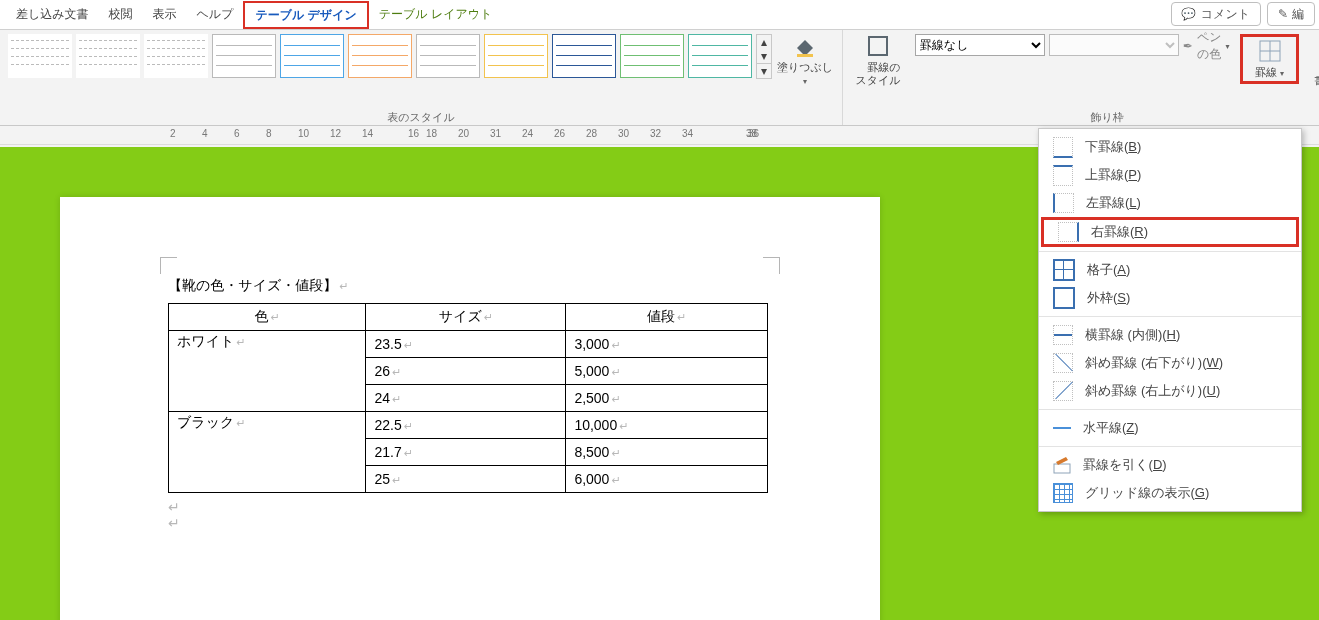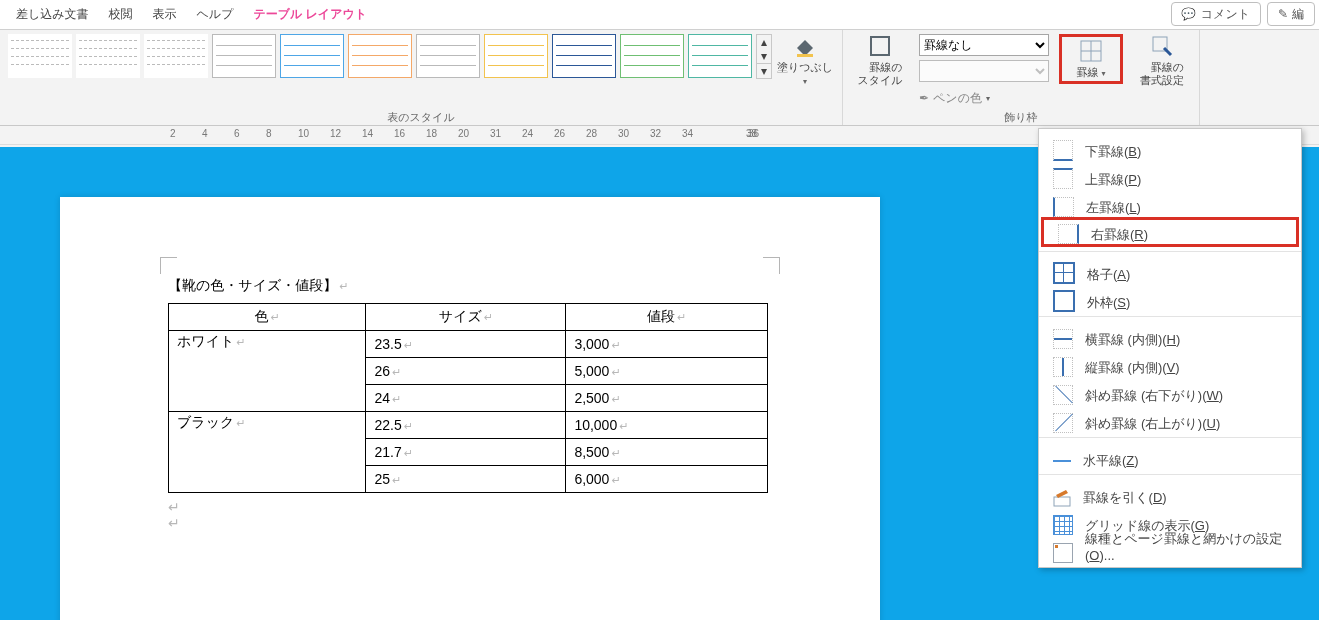--- a/index.html
+++ b/index.html
@@ -1,20 +1,20 @@
 <!DOCTYPE html>
 <html><head>
 <meta charset="utf-8">
 <style>
   html,body{margin:0;padding:0;font-family:"Yu Gothic UI","Meiryo",sans-serif;font-size:12px;background:#f3f3f3;color:#444;}
   body{width:1319px;height:620px;overflow:hidden;position:relative;}
   
   .tabs{display:flex;align-items:flex-end;height:30px;background:#fff;border-bottom:1px solid #d0d0d0;padding-left:6px;box-sizing:border-box;}
   .tab{padding:0 10px;height:30px;line-height:30px;cursor:pointer;color:#444;}
-  .tab.ctx{color:#ec4899;font-weight:bold;}
+  .tab.ctx{color:#4d7c0f;}
   .tab.active{color:#185abd;border-bottom:2px solid #185abd;font-weight:600;}
   .tab.hl{border:2px solid #d93025;box-sizing:border-box;height:28px;line-height:24px;}
   .top-right{position:absolute;right:4px;top:2px;display:flex;gap:6px;}
   .top-btn{border:1px solid #bfbfbf;background:#fff;border-radius:4px;height:22px;padding:0 10px;display:flex;align-items:center;gap:4px;font-size:12px;color:#555;cursor:pointer;}
   
   .ribbon{display:flex;align-items:flex-start;height:95px;background:#f3f3f3;border-bottom:1px solid #c8c8c8;}
   .group{display:flex;flex-direction:column;align-items:center;border-right:1px solid #d8d8d8;height:95px;padding:4px 8px 0;box-sizing:border-box;}
   .group-body{display:flex;align-items:flex-start;gap:4px;flex:1;}
   .group-label{font-size:11px;color:#666;height:16px;display:flex;justify-content:center;align-items:center;width:100%;}
   .style-thumb{width:64px;height:44px;border:1px solid #c9c9c9;background:#fff;position:relative;box-sizing:border-box;}
@@ -35,34 +35,34 @@
   .chev{font-size:8px;color:#666;}
   .drop-line{display:flex;align-items:center;gap:4px;height:22px;}
   .drop-line select{font-size:12px;border:1px solid #a6a6a6;height:22px;width:130px;background:#fff;}
   .pen-row{display:flex;align-items:center;gap:4px;height:24px;color:#888;}
   
   .borders-btn{border:3px solid #d93025;padding:2px 0;}
   
   .ruler{height:18px;background:#f3f3f3;border-bottom:1px solid #dcdcdc;position:relative;font-size:10px;color:#777;}
   .ruler .tick{position:absolute;top:2px;}
   
-  .doc-area{position:absolute;left:0;right:0;top:147px;bottom:0;background:#0ea5e9;overflow:hidden;}
+  .doc-area{position:absolute;left:0;right:0;top:147px;bottom:0;background:#84cc16;overflow:hidden;}
   .page{position:absolute;left:60px;top:50px;width:820px;height:540px;background:#fff;box-shadow:0 0 6px rgba(0,0,0,.15);}
   .corner{position:absolute;width:16px;height:16px;border-color:#b5b5b5;border-style:solid;border-width:0;}
   .corner.tl{left:100px;top:60px;border-left-width:1px;border-top-width:1px;}
   .corner.tr{right:100px;top:60px;border-right-width:1px;border-top-width:1px;}
   .content{position:absolute;left:108px;top:80px;right:108px;color:#000;font-family:"MS Gothic","Yu Gothic",sans-serif;font-size:14px;}
   .doc-title{margin-bottom:8px;}
   table.tbl{border-collapse:collapse;width:600px;font-size:14px;}
   table.tbl th,table.tbl td{border:1px solid #000;padding:2px 8px;text-align:left;height:22px;font-weight:normal;}
   table.tbl th{text-align:center;}
   .ret{color:#b8b8b8;font-size:11px;margin-left:2px;}
   
   .menu{position:absolute;left:1038px;top:128px;width:262px;background:#fff;border:1px solid #c8c8c8;box-shadow:2px 2px 6px rgba(0,0,0,.25);padding:4px 0;font-size:13px;z-index:50;}
-  .menu .item{display:flex;align-items:flex-end;height:28px;padding:0 14px;gap:12px;cursor:pointer;}
+  .menu .item{display:flex;align-items:center;height:28px;padding:0 14px;gap:12px;cursor:pointer;}
   .menu .sep{height:1px;background:#e3e3e3;margin:4px 0;}
   .menu .item.hl{border:3px solid #d93025;margin:0 2px;box-sizing:border-box;height:30px;}
   .mi-ico{width:18px;height:18px;border:1px solid #9aa4b0;position:relative;flex-shrink:0;}
   .mi-ico.inner::before{content:"";position:absolute;left:8px;top:0;bottom:0;border-left:1px solid #9aa4b0;}
   .mi-ico.inner::after{content:"";position:absolute;top:8px;left:0;right:0;border-top:1px solid #9aa4b0;}
   .mi-ico.bottom{border:1px dotted #c0c0c0;border-bottom:2px solid #3a6fb0;}
   .mi-ico.top{border:1px dotted #c0c0c0;border-top:2px solid #3a6fb0;}
   .mi-ico.left{border:1px dotted #c0c0c0;border-left:2px solid #3a6fb0;}
   .mi-ico.right{border:1px dotted #c0c0c0;border-right:2px solid #3a6fb0;}
   .mi-ico.none{border:1px dotted #c0c0c0;}
@@ -89,20 +89,21 @@
   .und{text-decoration:underline;}
 </style>
 </head>
 <body>
 
 <div class="tabs">
   <div class="tab">差し込み文書</div>
   <div class="tab">校閲</div>
   <div class="tab">表示</div>
   <div class="tab">ヘルプ</div>
+  <div class="tab ctx active hl">テーブル デザイン</div>
   <div class="tab ctx">テーブル レイアウト</div>
 </div>
 <div class="top-right">
   <div class="top-btn">
     <span>💬</span>
     <span>コメント</span>
   </div>
   <div class="top-btn">
     <span>✎</span>
     <span>編</span>
@@ -196,21 +197,21 @@
     <div class="group-body" style="gap:10px;">
       <div class="vbtn">
         <div class="ico">
           <svg viewBox="0 0 24 24">
               <rect x="3" y="3" width="18" height="18" fill="none" stroke="#5b6770" stroke-width="2"></rect>
             </svg>
         </div>
         <div class="lbl" style="white-space:pre-line;">罫線の
 スタイル</div>
       </div>
-      <div style="display:flex;flex-direction:column;gap:4px;">
+      <div style="display:flex;flex-direction:row;gap:4px;">
         <div class="drop-line">
           <select>
             <option>罫線なし</option>
           </select>
         </div>
         <div class="drop-line">
           <select disabled="" style="color:#aaa;width:130px;"><option></option></select>
         </div>
         <div class="pen-row">
           <span>✒</span>
@@ -244,21 +245,21 @@
 </div>
 
 <div class="ruler">
     <span class="tick" style="left: 170px;">2</span>
     <span class="tick" style="left: 202px;">4</span>
     <span class="tick" style="left: 234px;">6</span>
     <span class="tick" style="left: 266px;">8</span>
     <span class="tick" style="left: 298px;">10</span>
     <span class="tick" style="left: 330px;">12</span>
     <span class="tick" style="left: 362px;">14</span>
-    <span class="tick" style="left: 394px;">16</span>
+    <span class="tick" style="left: 408px;">16</span>
     <span class="tick" style="left: 426px;">18</span>
     <span class="tick" style="left: 458px;">20</span>
     <span class="tick" style="left: 490px;">31</span>
     <span class="tick" style="left: 522px;">24</span>
     <span class="tick" style="left: 554px;">26</span>
     <span class="tick" style="left: 586px;">28</span>
     <span class="tick" style="left: 618px;">30</span>
     <span class="tick" style="left: 650px;">32</span>
     <span class="tick" style="left: 682px;">34</span>
     <span class="tick" style="left: 748px;">36</span>
@@ -341,24 +342,20 @@
   <div class="item">
       <span class="mi-ico outside"></span>
       <span><span>外枠(</span><span class="und">S</span><span>)</span></span>
     </div>
   <div class="sep"></div>
   <div class="item">
       <span class="mi-ico ih"></span>
       <span><span>横罫線 (内側)(</span><span class="und">H</span><span>)</span></span>
     </div>
   <div class="item">
-      <span class="mi-ico iv"></span>
-      <span><span>縦罫線 (内側)(</span><span class="und">V</span><span>)</span></span>
-    </div>
-  <div class="item">
       <span class="mi-ico ddown"></span>
       <span><span>斜め罫線 (右下がり)(</span><span class="und">W</span><span>)</span></span>
     </div>
   <div class="item">
       <span class="mi-ico dup"></span>
       <span><span>斜め罫線 (右上がり)(</span><span class="und">U</span><span>)</span></span>
     </div>
   <div class="sep"></div>
   <div class="item">
       <span class="mi-ico hr"></span>
@@ -369,17 +366,13 @@
       <span class="mi-ico pencil"><svg viewBox="0 0 18 18">
           <rect x="1" y="8" width="16" height="9" fill="none" stroke="#8ea3b8"></rect>
           <path d="M3 6l10-5 2 3-10 5z" fill="#d77a2d"></path>
         </svg></span>
       <span><span>罫線を引く(</span><span class="und">D</span><span>)</span></span>
     </div>
   <div class="item">
       <span class="mi-ico grid-blue"></span>
       <span><span>グリッド線の表示(</span><span class="und">G</span><span>)</span></span>
     </div>
-  <div class="item">
-      <span class="mi-ico dot"></span>
-      <span><span>線種とページ罫線と網かけの設定(</span><span class="und">O</span><span>)...</span></span>
-    </div>
 </div>
 
 </body></html>

